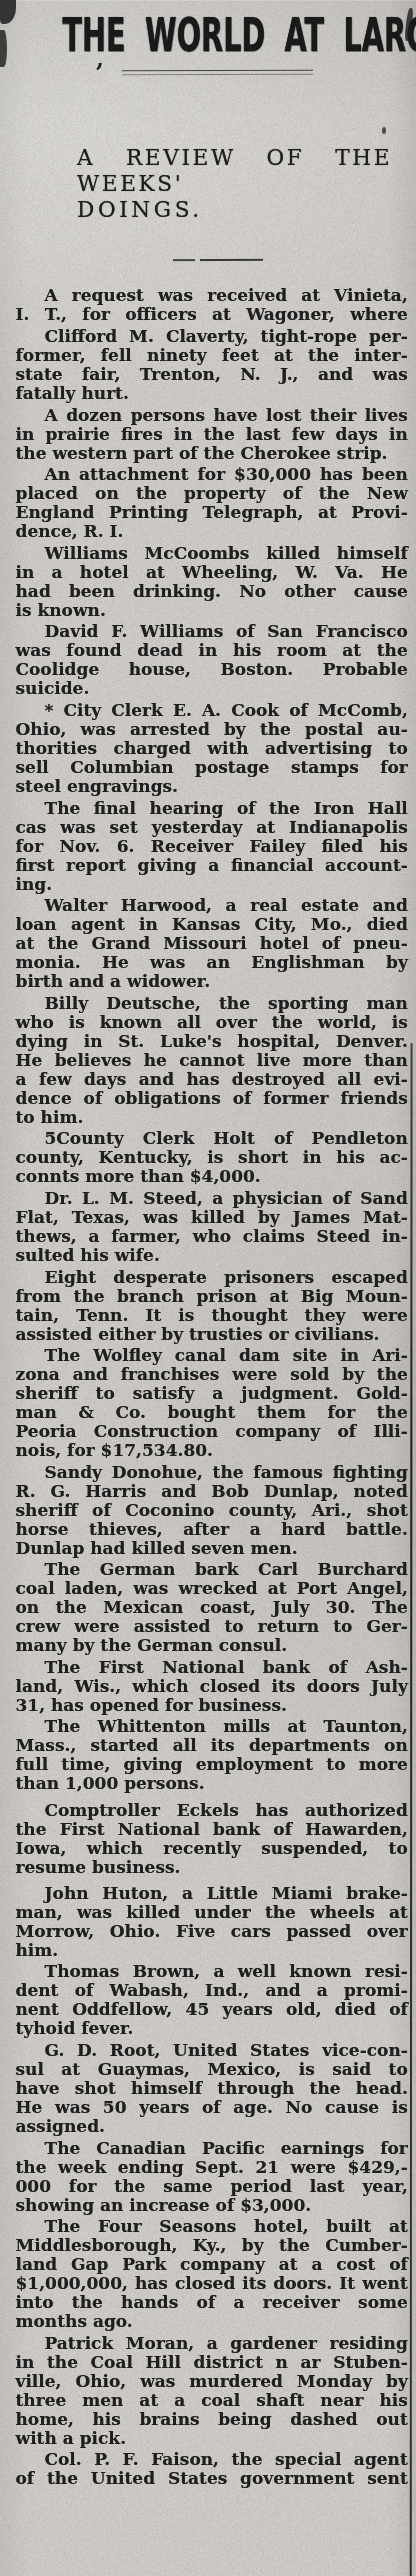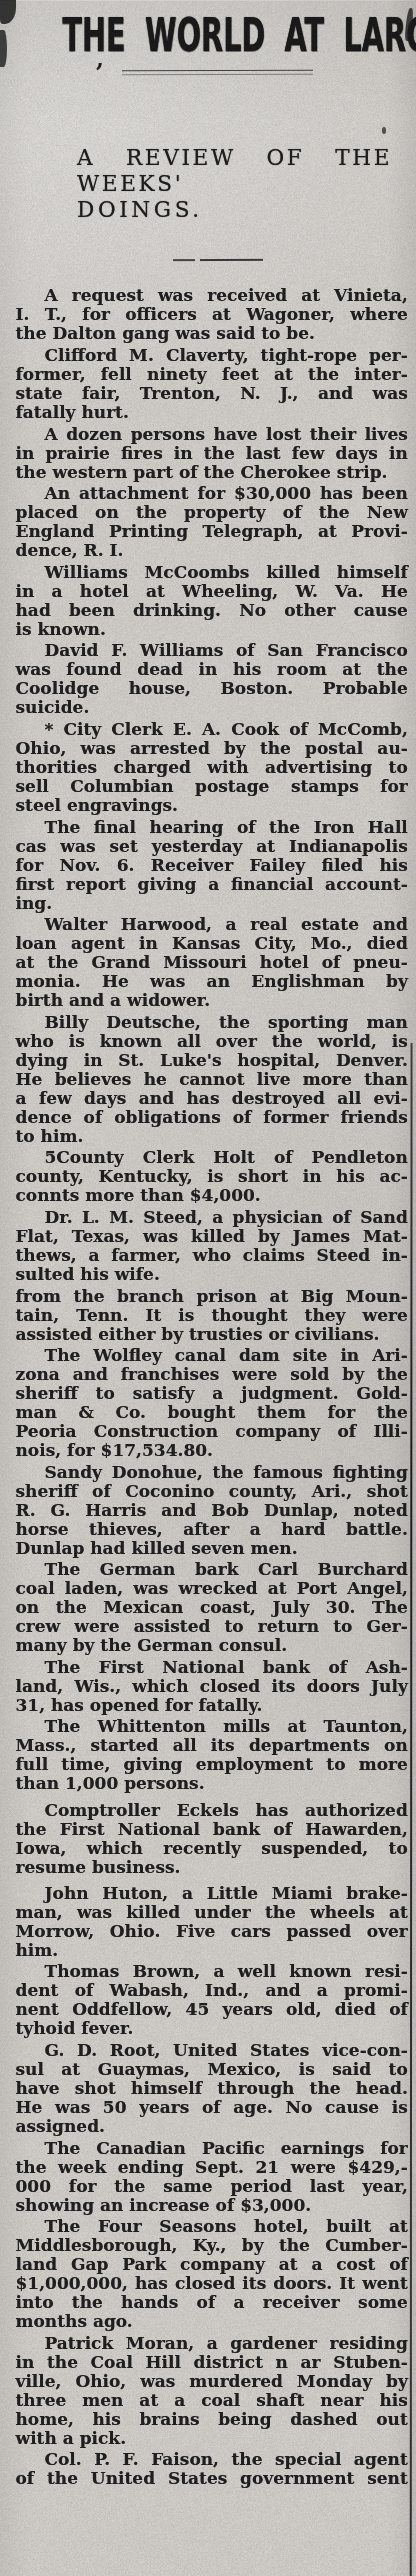--- a/index.html
+++ b/index.html
@@ -81,21 +81,20 @@
     <div class="mid-rule">
       <span class="seg1"></span>
       <span class="seg2"></span>
     </div>
   </div>
 
   <div class="body-col" id="article-body">
       <div class="para">
         <div class="line first">A request was received at Vinieta,</div>
         <div class="line">I. T., for officers at Wagoner, where</div>
-        <div class="line last">the Dalton gang was said to be.</div>
       </div>
       <div class="para">
         <div class="line first">Clifford M. Claverty, tight-rope per-</div>
         <div class="line">former, fell ninety feet at the inter-</div>
         <div class="line">state fair, Trenton, N. J., and was</div>
         <div class="line last">fatally hurt.</div>
       </div>
       <div class="para">
         <div class="line first">A dozen persons have lost their lives</div>
         <div class="line">in prairie fires in the last few days in</div>
@@ -154,50 +153,51 @@
         <div class="line">county, Kentucky, is short in his ac-</div>
         <div class="line last">connts more than $4,000.</div>
       </div>
       <div class="para">
         <div class="line first">Dr. L. M. Steed, a physician of Sand</div>
         <div class="line">Flat, Texas, was killed by James Mat-</div>
         <div class="line">thews, a farmer, who claims Steed in-</div>
         <div class="line last">sulted his wife.</div>
       </div>
       <div class="para">
+        <div class="line first">Eight desperate prisoners escaped</div>
         <div class="line">from the branch prison at Big Moun-</div>
         <div class="line">tain, Tenn. It is thought they were</div>
         <div class="line last">assisted either by trusties or civilians.</div>
       </div>
       <div class="para">
         <div class="line first">The Wolfley canal dam site in Ari-</div>
         <div class="line">zona and franchises were sold by the</div>
         <div class="line">sheriff to satisfy a judgment. Gold-</div>
         <div class="line">man &amp; Co. bought them for the</div>
         <div class="line">Peoria Construction company of Illi-</div>
         <div class="line last">nois, for $17,534.80.</div>
       </div>
       <div class="para">
         <div class="line first">Sandy Donohue, the famous fighting</div>
+        <div class="line">R. G. Harris and Bob Dunlap, noted</div>
         <div class="line">sheriff of Coconino county, Ari., shot</div>
-        <div class="line">R. G. Harris and Bob Dunlap, noted</div>
         <div class="line">horse thieves, after a hard battle.</div>
         <div class="line last">Dunlap had killed seven men.</div>
       </div>
       <div class="para">
         <div class="line first">The German bark Carl Burchard</div>
         <div class="line">coal laden, was wrecked at Port Angel,</div>
         <div class="line">on the Mexican coast, July 30. The</div>
         <div class="line">crew were assisted to return to Ger-</div>
         <div class="line last">many by the German consul.</div>
       </div>
       <div class="para">
         <div class="line first">The First National bank of Ash-</div>
         <div class="line">land, Wis., which closed its doors July</div>
-        <div class="line last">31, has opened for fatally.</div>
+        <div class="line last">31, has opened for business.</div>
       </div>
       <div class="para">
         <div class="line first">The Whittenton mills at Taunton,</div>
         <div class="line">Mass., started all its departments on</div>
         <div class="line">full time, giving employment to more</div>
         <div class="line last">than 1,000 persons.</div>
       </div>
       <div class="para gap">
         <div class="line first">Comptroller Eckels has authorized</div>
         <div class="line">the First National bank of Hawarden,</div>

